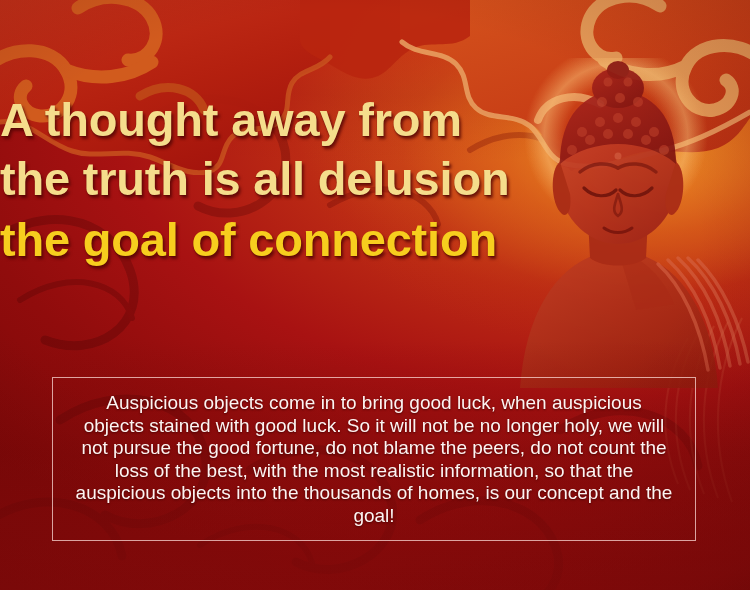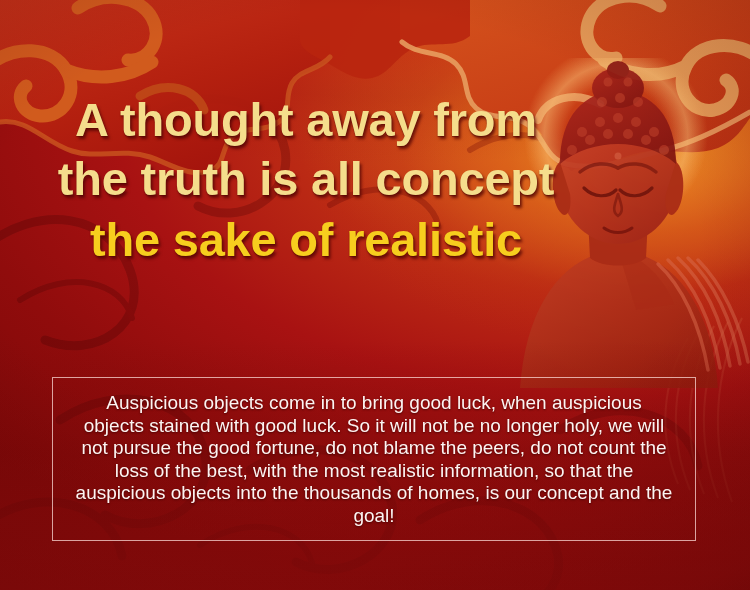--- a/index.html
+++ b/index.html
@@ -80,21 +80,20 @@
     height: 330px;
     opacity: 0.92;
   }
 
   
   .headline {
     position: absolute;
     top: 96px;
     left: 0;
     width: 612px;
-    text-align: center;
     line-height: 1.0;
     letter-spacing: -0.2px;
     z-index: 6;
   }
   .hl-line {
     display: block;
     font-size: 47px;
     font-weight: bold;
     white-space: nowrap;
     text-shadow:
@@ -320,21 +319,21 @@
     <path d="M136,170 C 144,176 156,176 164,170" fill="none" stroke="#77120d" stroke-width="3" stroke-linecap="round"></path>
 
     <circle cx="150" cy="98" r="3.5" fill="#d8684a" opacity="0.6"></circle>
   </svg>
 
   <div class="bg-bottom-dark"></div>
   <div class="bg-vignette"></div>
 
   <div class="headline">
     <span class="hl-line pale l1">A thought away from</span>
-    <span class="hl-line pale l2">the truth is all concept</span>
-    <span class="hl-line gold l4">the sake of realistic</span>
+    <span class="hl-line pale l2">the truth is all delusion</span>
+    <span class="hl-line gold l4">the goal of connection</span>
   </div>
 
   <div class="body-panel">
     <div class="body-text">Auspicious objects come in to bring good luck, when auspicious objects stained with good luck. So it will not be no longer holy, we will not pursue the good fortune, do not blame the peers, do not count the loss of the best, with the most realistic information, so that the auspicious objects into the thousands of homes, is our concept and the goal!</div>
   </div>
 
 </div>
 
 </body></html>

